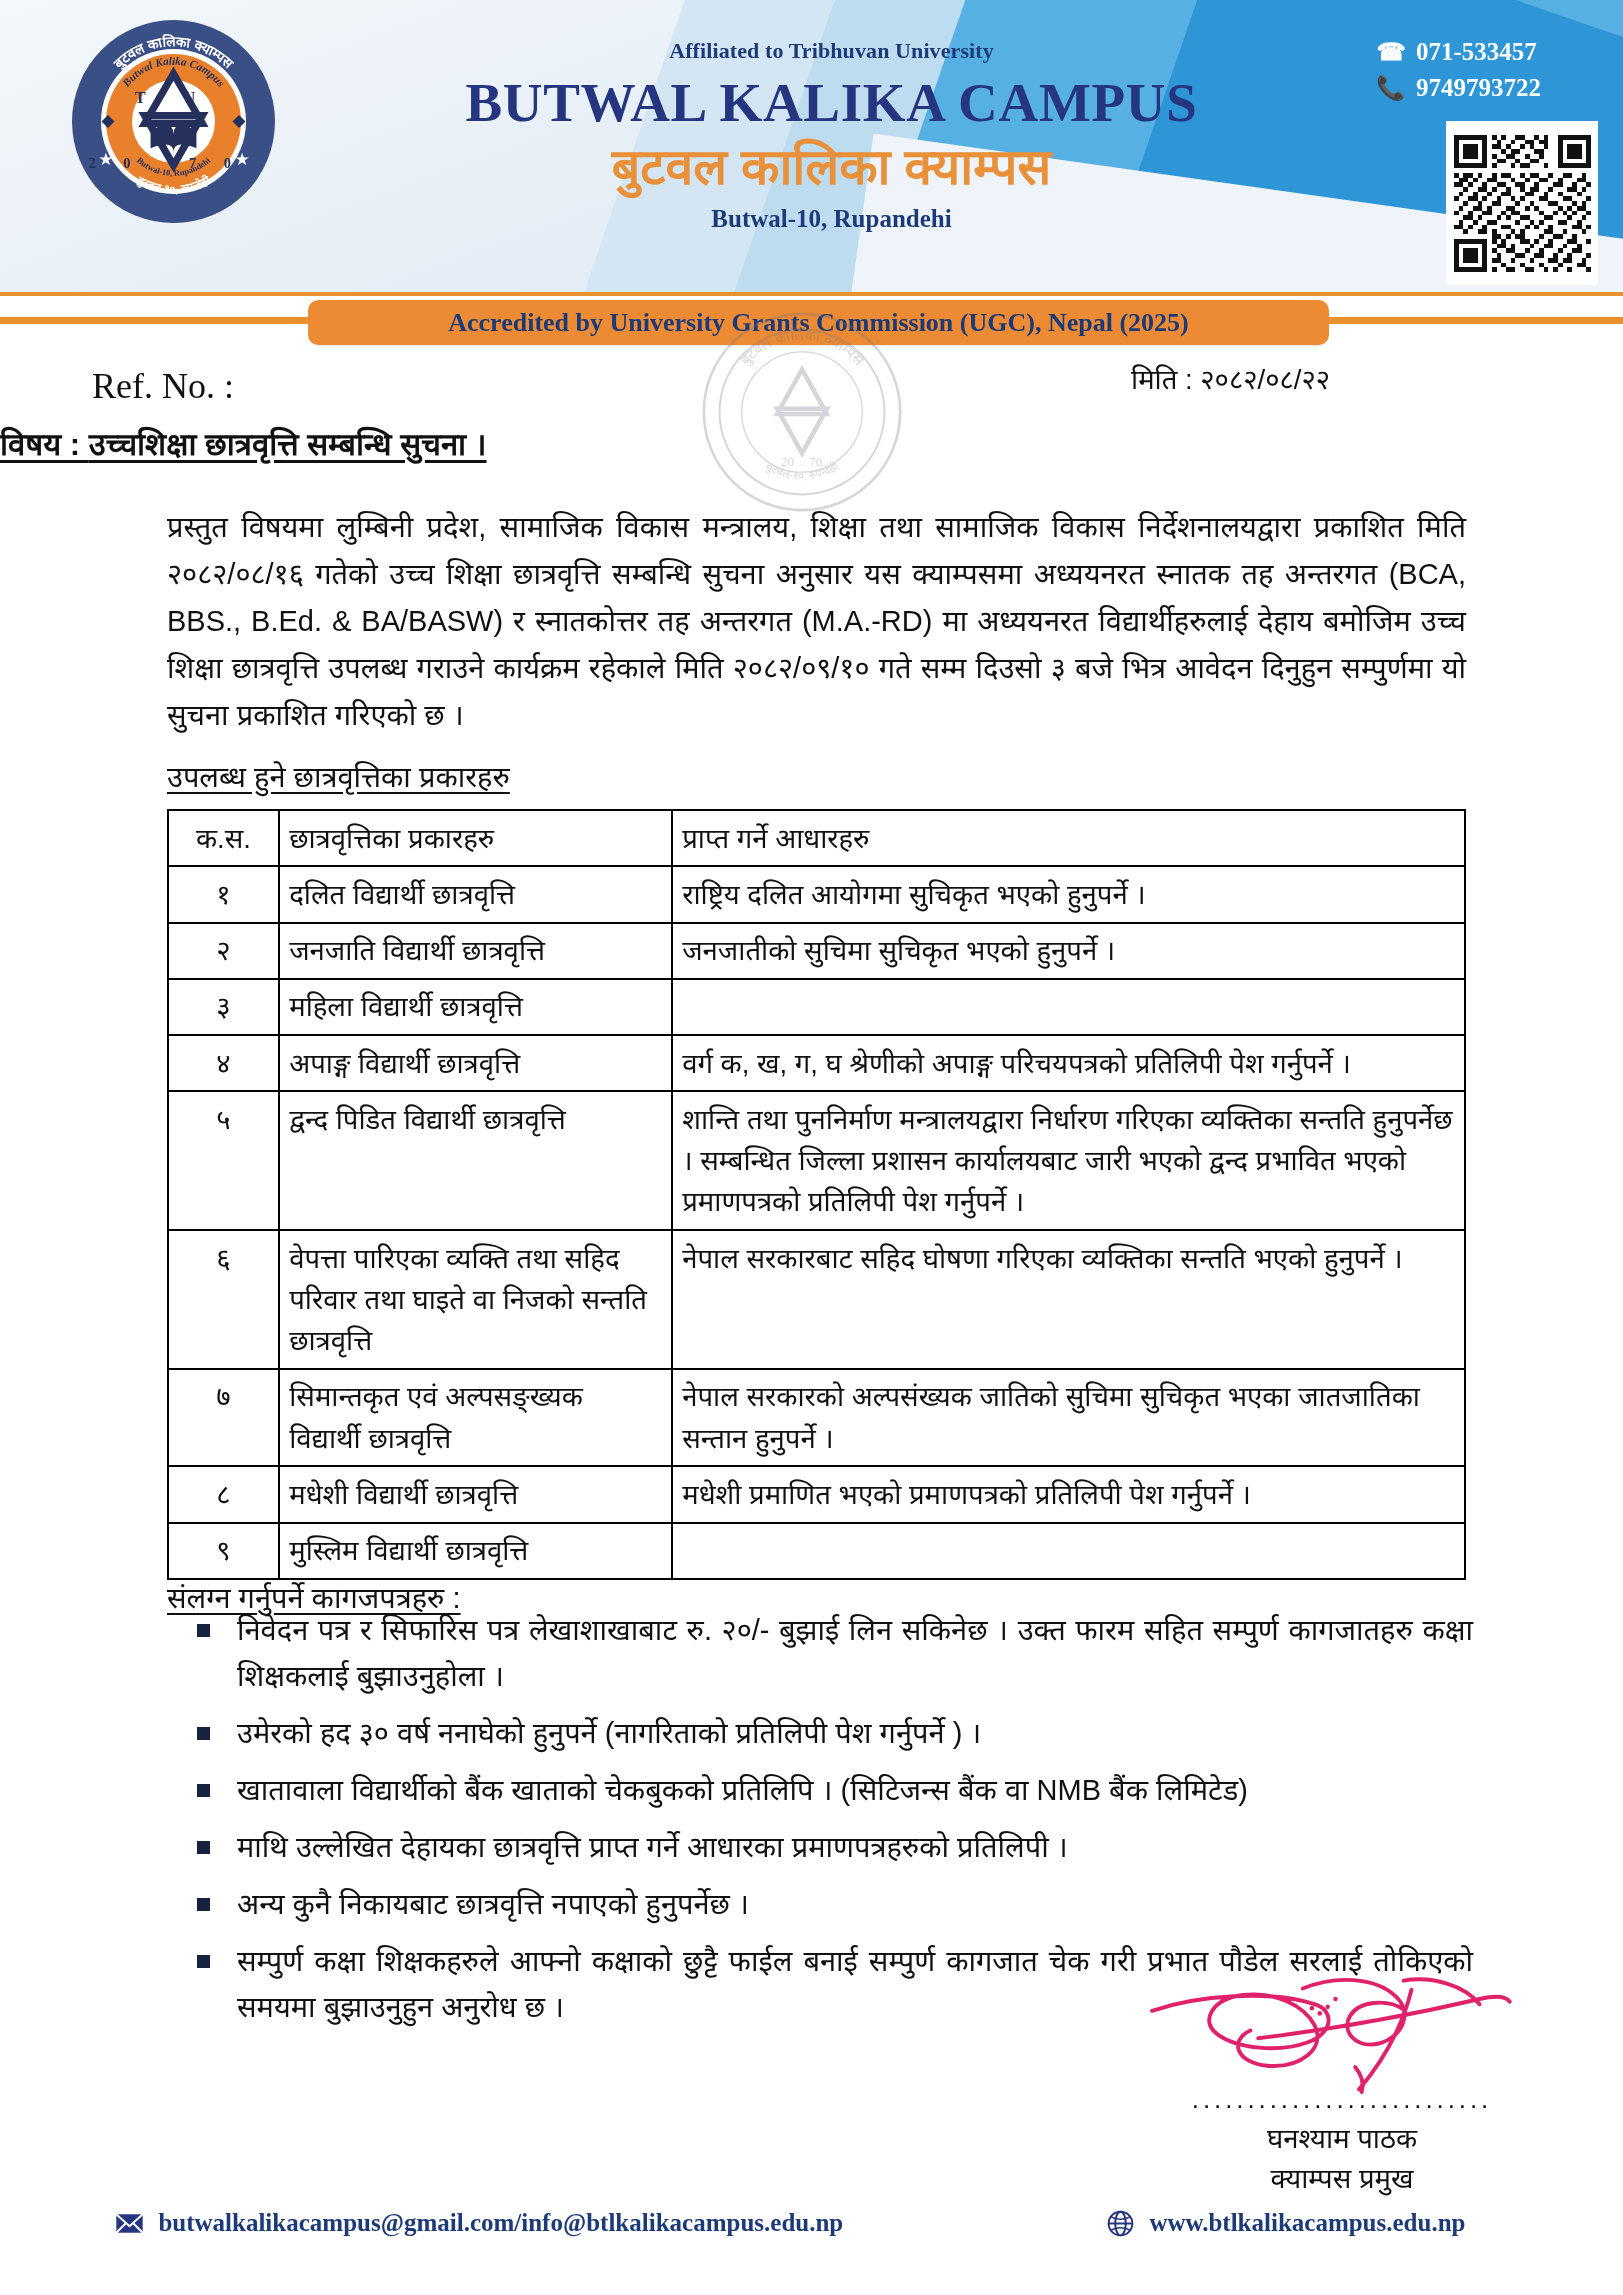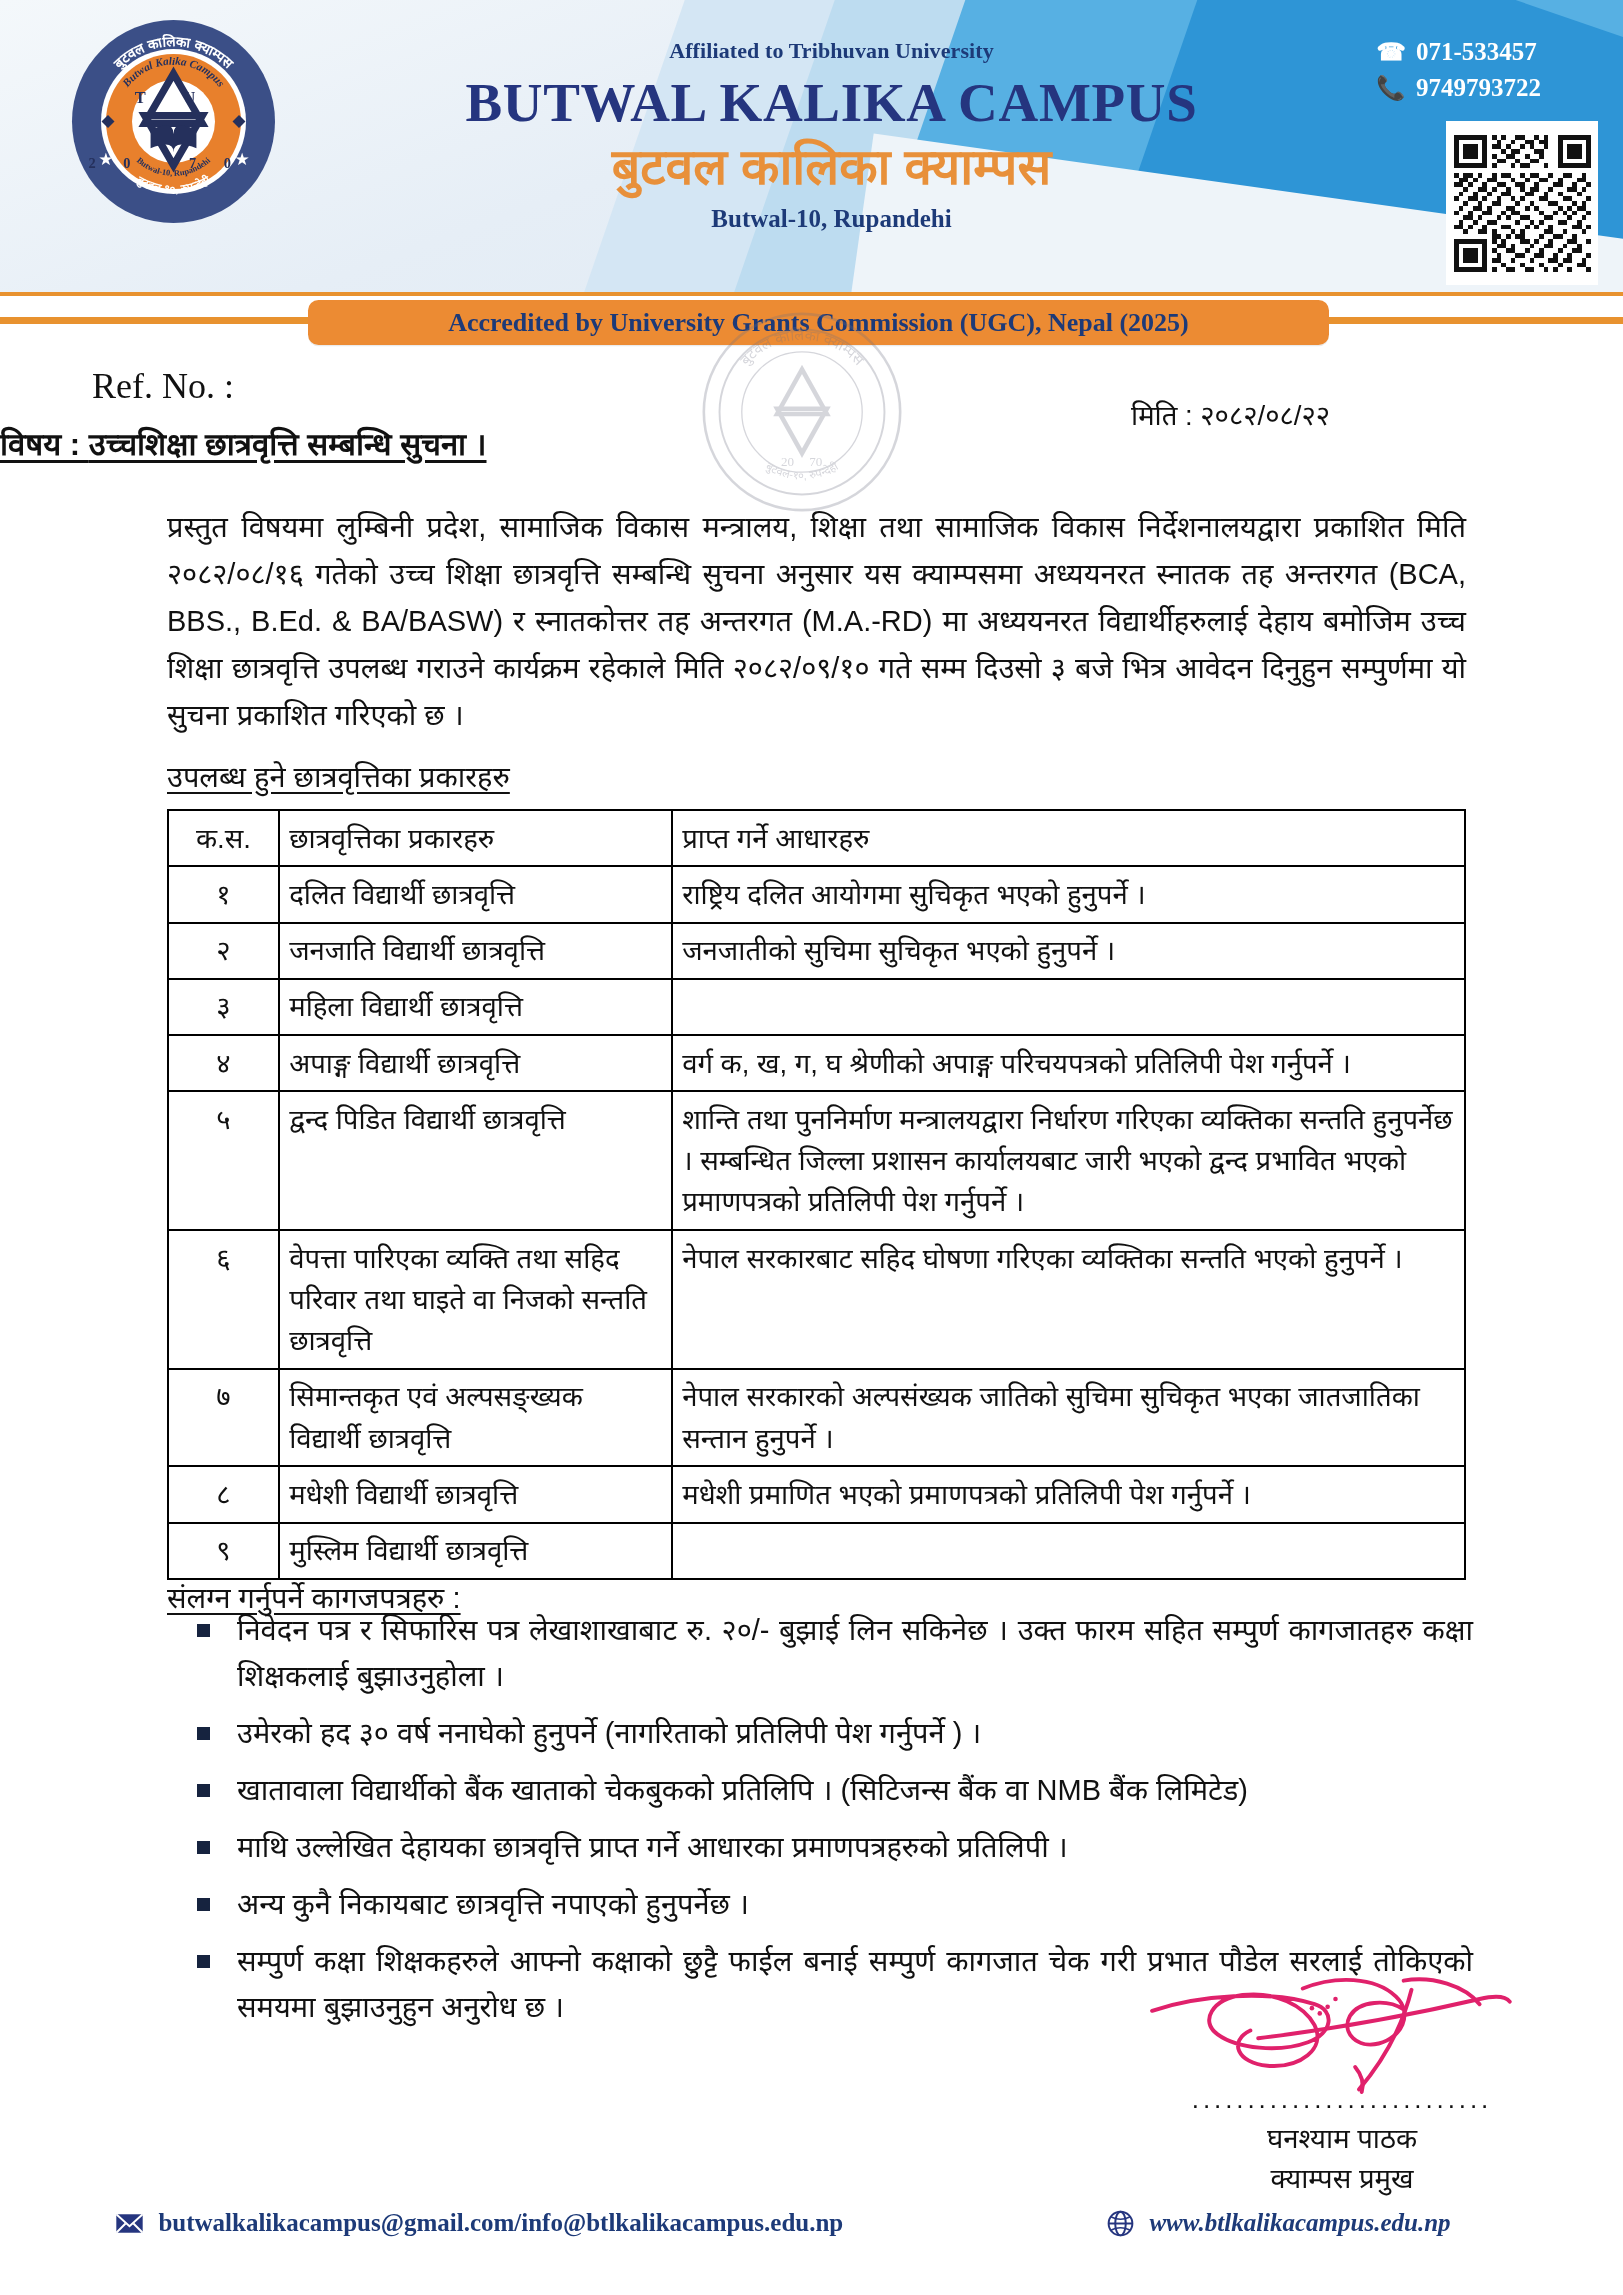--- a/index.html
+++ b/index.html
@@ -190,21 +190,20 @@
     position: absolute;
     left: 92px; top: 365px;
     font-size: 36px;
     color: #111;
   }
   .dateline {
     position: absolute;
     right: 293px; top: 360px;
     font-size: 27.5px;
     color: #111;
-    margin-top: 36px;
   }
 
   .watermark {
     position: absolute;
     left: 694px; top: 304px;
     width: 216px; height: 216px;
     opacity: 0.28;
     pointer-events: none;
   }
 
@@ -319,21 +318,21 @@
     padding-top: 9.2px;
   }
   .f-left {
     position: absolute; left: 115px; top: 11.8px;
     display: flex; align-items: center; gap: 14.4px;
     font-size: 25px; font-weight: bold; color: #1d3a78;
   }
   .f-right {
     position: absolute; left: 1106px; top: 11.8px;
     display: flex; align-items: center; gap: 14.4px;
-    font-size: 25px; font-weight: bold; color: #1d3a78; font-style: italic;
+    font-size: 25px; font-weight: bold; color: #1d3a78;
   }
   .f-ico { width: 29px; height: 29px; flex: 0 0 29px; }
 </style>
 </head>
 <body>
 
 <div class="header">
   <div class="hdr-bg-light"></div>
   <div class="stripe stripe-a"></div>
   <div class="stripe stripe-b"></div>

